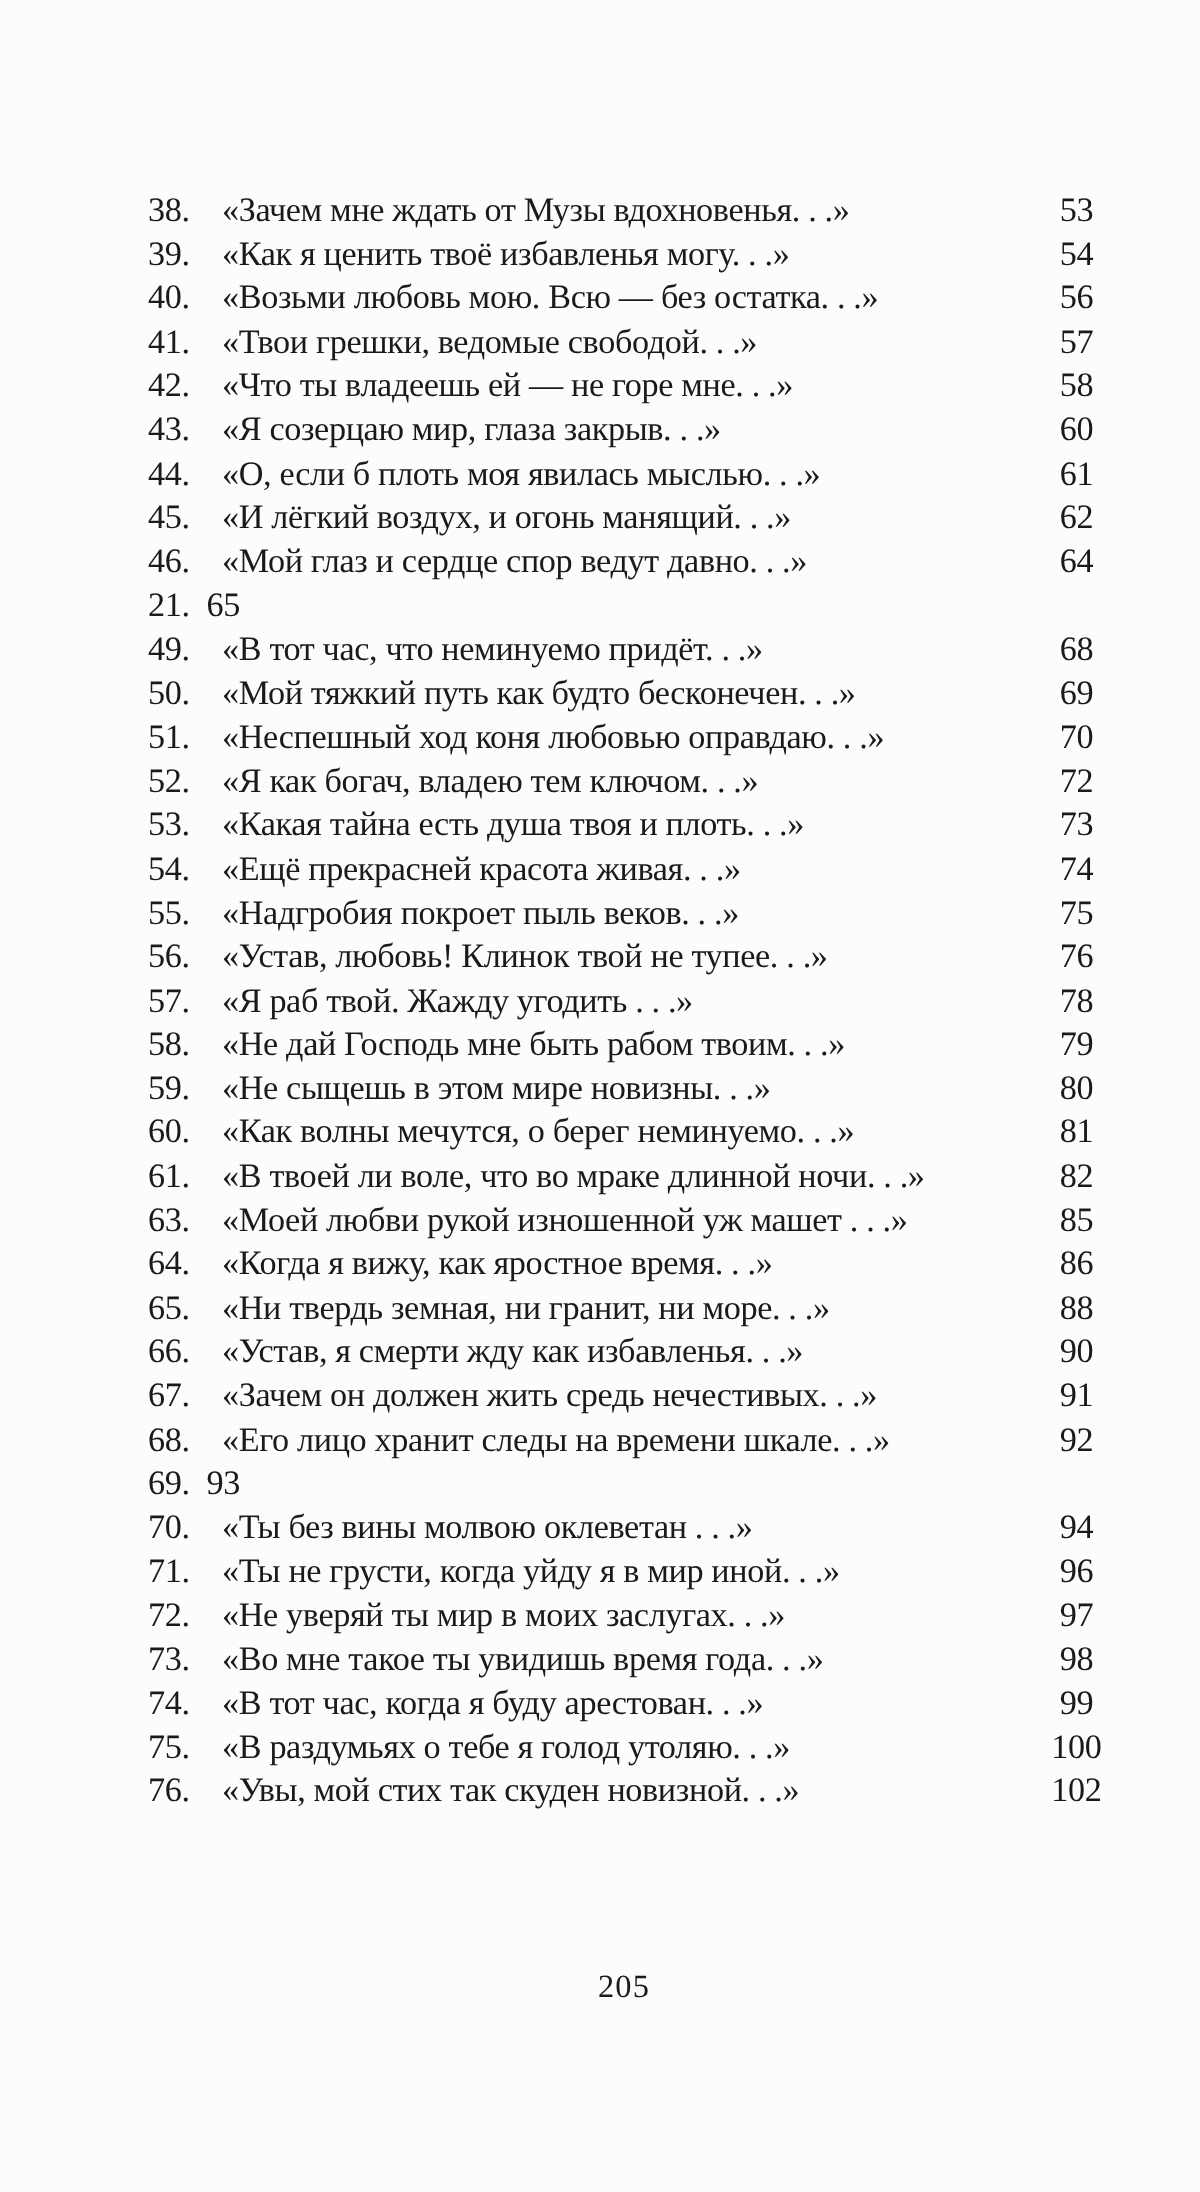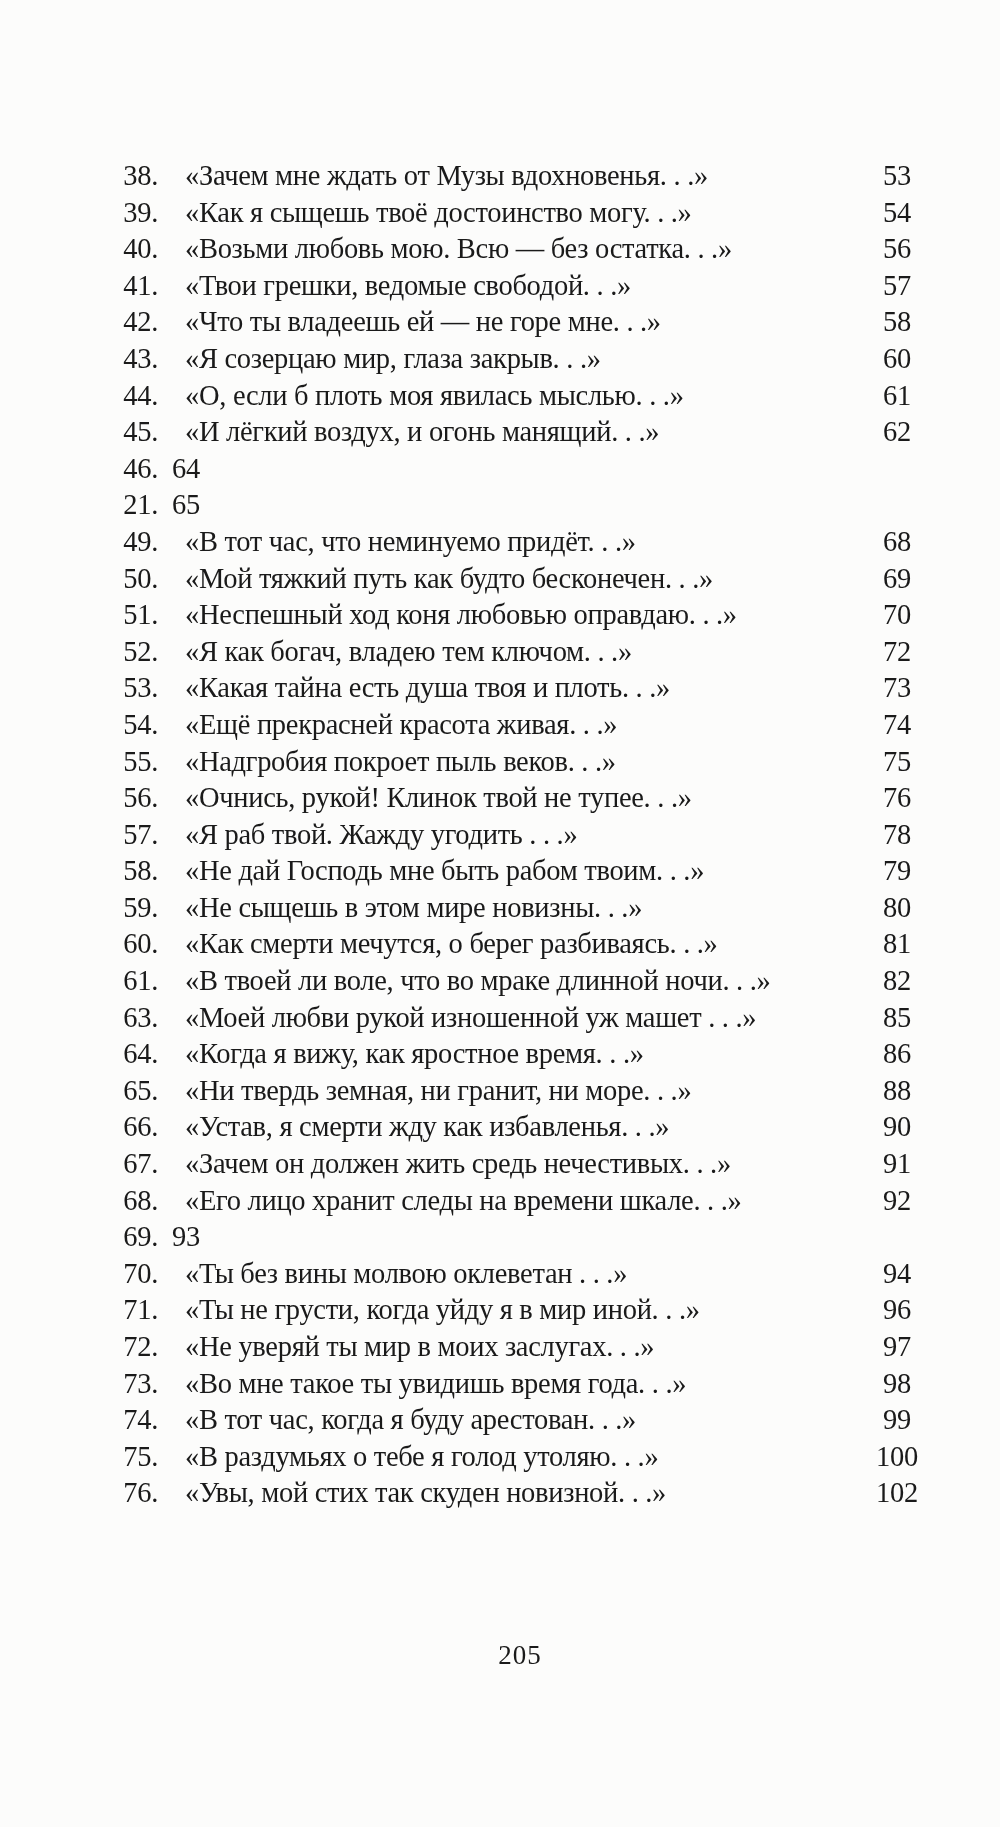--- a/index.html
+++ b/index.html
@@ -65,21 +65,21 @@
 
     <div id="rows">
       <div class="toc-row">
         <span class="toc-num">38.</span>
         <span class="toc-title">«Зачем мне ждать от Музы вдохновенья. . .»</span>
         <span class="toc-page">53</span>
       </div>
 
       <div class="toc-row">
         <span class="toc-num">39.</span>
-        <span class="toc-title">«Как я сыщешь твоё достоинство могу. . .»</span>
+        <span class="toc-title">«Как я ценить твоё избавленья могу. . .»</span>
         <span class="toc-page">54</span>
       </div>
 
       <div class="toc-row">
         <span class="toc-num">40.</span>
         <span class="toc-title">«Возьми любовь мою. Всю — без остатка. . .»</span>
         <span class="toc-page">56</span>
       </div>
 
       <div class="toc-row">
@@ -107,20 +107,21 @@
       </div>
 
       <div class="toc-row">
         <span class="toc-num">45.</span>
         <span class="toc-title">«И лёгкий воздух, и огонь манящий. . .»</span>
         <span class="toc-page">62</span>
       </div>
 
       <div class="toc-row">
         <span class="toc-num">46.</span>
+        <span class="toc-title">«Мой глаз и сердце спор ведут давно. . .»</span>
         <span class="toc-page">64</span>
       </div>
 
       <div class="toc-row">
         <span class="toc-num">21.</span>
         <span class="toc-page">65</span>
       </div>
 
 
       <div class="toc-row">
@@ -160,21 +161,21 @@
       </div>
 
       <div class="toc-row">
         <span class="toc-num">55.</span>
         <span class="toc-title">«Надгробия покроет пыль веков. . .»</span>
         <span class="toc-page">75</span>
       </div>
 
       <div class="toc-row">
         <span class="toc-num">56.</span>
-        <span class="toc-title">«Очнись, рукой! Клинок твой не тупее. . .»</span>
+        <span class="toc-title">«Устав, любовь! Клинок твой не тупее. . .»</span>
         <span class="toc-page">76</span>
       </div>
 
       <div class="toc-row">
         <span class="toc-num">57.</span>
         <span class="toc-title">«Я раб твой. Жажду угодить . . .»</span>
         <span class="toc-page">78</span>
       </div>
 
       <div class="toc-row">
@@ -184,21 +185,21 @@
       </div>
 
       <div class="toc-row">
         <span class="toc-num">59.</span>
         <span class="toc-title">«Не сыщешь в этом мире новизны. . .»</span>
         <span class="toc-page">80</span>
       </div>
 
       <div class="toc-row">
         <span class="toc-num">60.</span>
-        <span class="toc-title">«Как смерти мечутся, о берег разбиваясь. . .»</span>
+        <span class="toc-title">«Как волны мечутся, о берег неминуемо. . .»</span>
         <span class="toc-page">81</span>
       </div>
 
       <div class="toc-row">
         <span class="toc-num">61.</span>
         <span class="toc-title">«В твоей ли воле, что во мраке длинной ночи. . .»</span>
         <span class="toc-page">82</span>
       </div>
 
 

